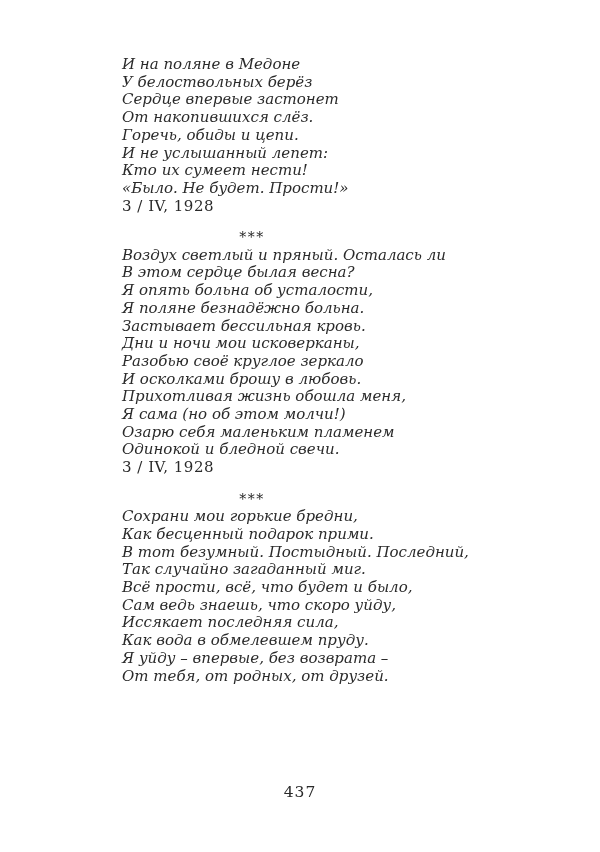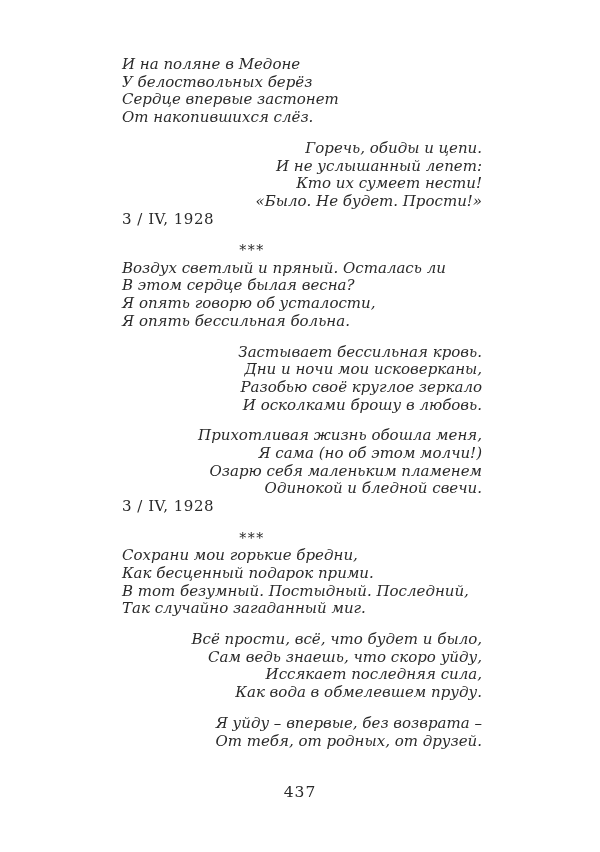--- a/index.html
+++ b/index.html
@@ -27,22 +27,21 @@
   }
   .poem {
     margin: 0;
     padding: 0;
   }
   .stanza {
     margin: 0;
     padding: 0;
   }
   .stanza + .stanza {
-    margin-top: 13px;
-    text-align: right;
+    margin-top: 0;
   }
   .line {
     margin: 0;
     padding: 0;
     font-style: italic;
     font-size: 15px;
     line-height: 17.7px;
     color: #2a2a2a;
     white-space: nowrap;
   }
@@ -101,22 +100,22 @@
       </div>
       <p class="date">3 / IV, 1928</p>
     </section>
 
     <p class="separator">***</p>
 
     <section class="poem">
       <div class="stanza">
         <p class="line">Воздух светлый и пряный. Осталась ли</p>
         <p class="line">В этом сердце былая весна?</p>
-        <p class="line">Я опять говорю об усталости,</p>
-        <p class="line">Я опять бессильная больна.</p>
+        <p class="line">Я опять больна об усталости,</p>
+        <p class="line">Я поляне безнадёжно больна.</p>
       </div>
       <div class="stanza">
         <p class="line">Застывает бессильная кровь.</p>
         <p class="line">Дни и ночи мои исковерканы,</p>
         <p class="line">Разобью своё круглое зеркало</p>
         <p class="line">И осколками брошу в любовь.</p>
       </div>
       <div class="stanza">
         <p class="line">Прихотливая жизнь обошла меня,</p>
         <p class="line">Я сама (но об этом молчи!)</p>

